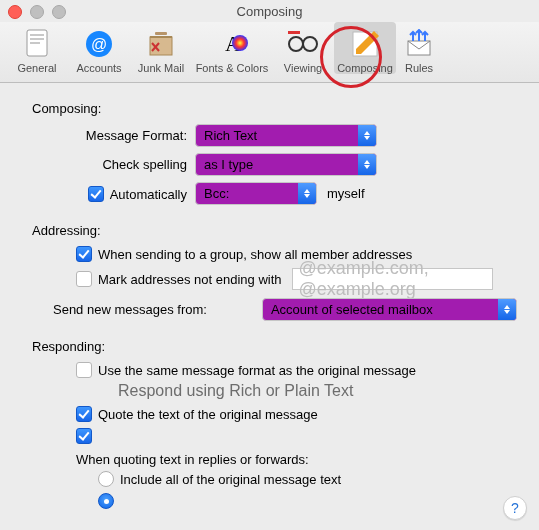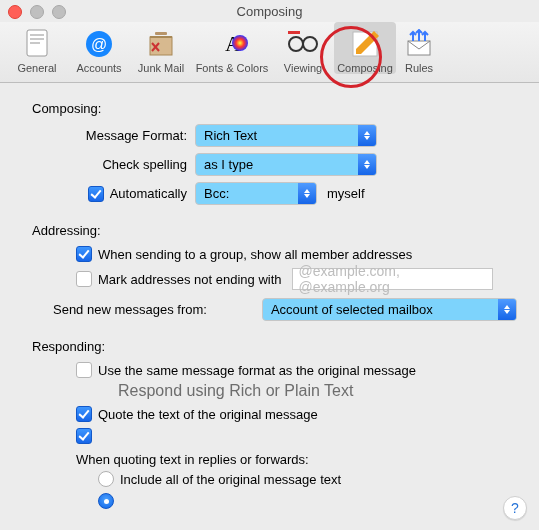--- a/index.html
+++ b/index.html
@@ -19,38 +19,38 @@
   .tbitem .lbl{font-size:11px;color:#4d4d4d;margin-top:0}
   .tbitem.sel{background:#d3d3d3;border-radius:4px}
   .ring{position:absolute;border:3px solid #d4232b;border-radius:50%;width:56px;height:56px;left:320px;top:4px;pointer-events:none}
   
   .content{padding:10px 22px 0 22px}
   .section-title{font-size:13px;margin:8px 0 8px 10px}
   .row{display:flex;align-items:center;margin:4px 0 6px 0}
   .lbl-right{width:165px;text-align:right;padding-right:8px}
   .lbl-right2{width:232px;text-align:center;padding-right:24px}
   
-  .select{position:relative;display:inline-flex;align-items:center;height:21px;background:#7dd3fc;border:1px solid #c6c6c6;border-radius:4px;overflow:hidden}
+  .select{position:relative;display:inline-flex;align-items:center;height:21px;background:#a21caf;border:1px solid #c6c6c6;border-radius:4px;overflow:hidden}
   .select .val{padding:0 8px;font-size:13px;flex:1}
   .select .arrows{width:18px;height:100%;background:linear-gradient(#4f9bff,#1665e8);display:flex;flex-direction:column;align-items:center;justify-content:center;gap:1px}
   .select .arrows::before,.select .arrows::after{content:"";width:0;height:0;border-left:3.5px solid transparent;border-right:3.5px solid transparent}
   .select .arrows::before{border-bottom:4px solid #fff}
   .select .arrows::after{border-top:4px solid #fff}
   
   .cb{width:14px;height:14px;border-radius:3px;display:inline-flex;align-items:center;justify-content:center;margin-right:6px;vertical-align:-2px}
   .cb.checked{background:linear-gradient(#3e97ff,#1665e8);border:1px solid #1258c9}
   .cb.checked::after{content:"";width:8px;height:4px;border:2px solid #fff;border-top:0;border-right:0;transform:rotate(-50deg);margin-top:-2px}
   .cb.unchecked{background:#fff;border:1px solid #b6b6b6}
   
   .rb{width:14px;height:14px;border-radius:50%;display:inline-flex;align-items:center;justify-content:center;margin-right:6px;vertical-align:-3px}
   .rb.unsel{background:#fff;border:1px solid #b0b0b0}
   .rb.sel{background:radial-gradient(circle at 50% 40%,#4da2ff,#0d63e6);border:1px solid #0f57c8}
   .rb.sel::after{content:"";width:5px;height:5px;border-radius:50%;background:#fff}
   
-  .textfield{background:#fff;border:1px solid #c6c6c6;height:20px;border-radius:0;padding:0 6px;font-size:14px;color:#bdbdbd;display:flex;align-items:center}
+  .textfield{background:#fff;border:1px solid #c6c6c6;height:20px;border-radius:0;padding:0 6px;font-size:18px;color:#bdbdbd;display:flex;align-items:center}
   
   .sub{font-size:16px;color:#6d6d6d;margin:-2px 0 6px 96px}
   
   .help{position:absolute;right:12px;bottom:10px;width:22px;height:22px;border-radius:50%;background:#fff;border:1px solid #cfcfcf;box-shadow:0 1px 1px rgba(0,0,0,.1);display:flex;align-items:center;justify-content:center;color:#2573d8;font-size:14px;font-weight:500}
   
   svg{display:block}
 </style>
 </head>
 <body>
 
@@ -161,21 +161,21 @@
 
   <div class="row">
     <div class="lbl-right">Check spelling</div>
     <div class="select" style="width:180px">
       <span class="val">as I type</span>
       <span class="arrows"></span>
     </div>
   </div>
 
   <div class="row">
-    <div class="lbl-right" style="display:flex;justify-content:flex-end;align-items:center">
+    <div class="lbl-right" style="display:flex;justify-content:flex-end;align-items:flex-end">
       <span class="cb checked"></span>
       <span>Automatically</span>
     </div>
     <div class="select" style="width:120px">
       <span class="val">Bcc:</span>
       <span class="arrows"></span>
     </div>
     <span style="margin-left:10px">myself</span>
   </div>
 

